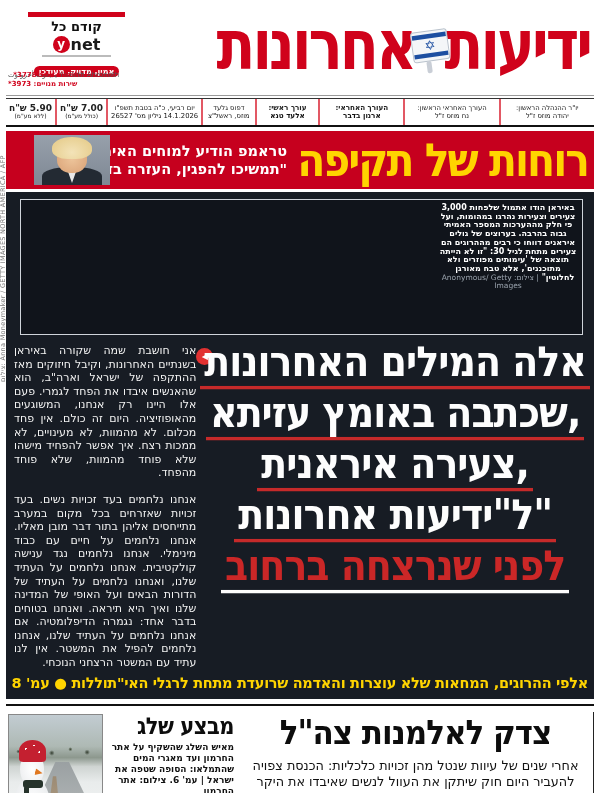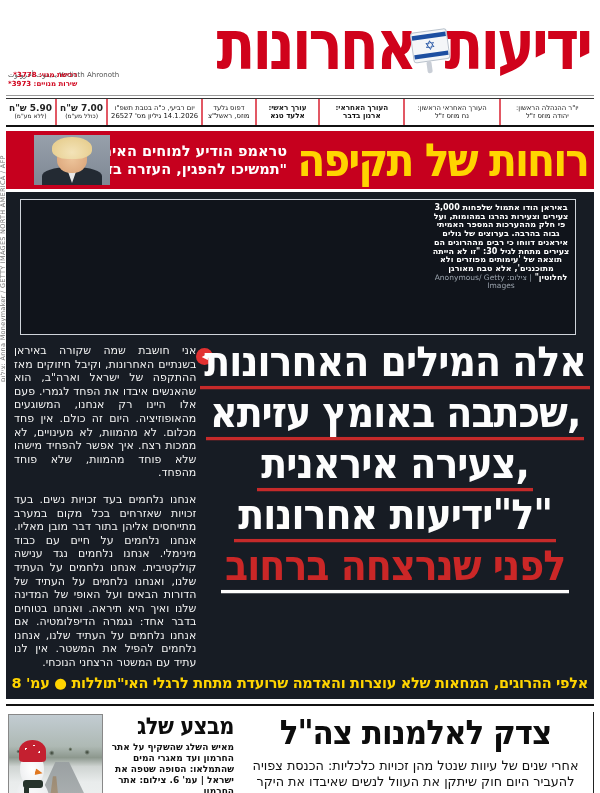--- a/index.html
+++ b/index.html
@@ -41,21 +41,21 @@
   .tp-hair { position:absolute; left:18px; top:2px; width:40px; height:22px; background:radial-gradient(ellipse at 50% 70%, #f3e3b8, #e8d093 70%); border-radius:50% 50% 40% 40%; }
   .tp-face { position:absolute; left:23px; top:10px; width:30px; height:28px; background:radial-gradient(#edc49a,#d9a176); border-radius:46%; }
   .tp-suit { position:absolute; left:8px; top:32px; width:60px; height:20px; background:#232a33; border-radius:45% 45% 0 0; }
   .tp-shirt { position:absolute; left:33px; top:34px; width:10px; height:14px; background:#e8e8e8; clip-path:polygon(0 0,100% 0,50% 100%); }
 
   
   #vert-credit { position:absolute; left:-1px; top:138px; height:262px; writing-mode:vertical-rl; transform:rotate(180deg); font-size:6.5px; color:#777; letter-spacing:.3px; text-align:center; direction:ltr; }
 
   
   #dark { position:relative; margin:3px 6px 0; background:#171c24; padding:7px 4px 2px; }
-  #media-frame { display:flex; direction:rtl; border:1.5px solid #cfd4da; margin:0 14px 0 10px; height:136px; background:#10141b; }
+  #media-frame { display:flex; direction:rtl; border:1.5px solid #cfd4da; margin:0 7px 0 10px; height:136px; background:#10141b; }
   #photo-caption { width:148px; padding:4px 5px; color:#fff; font-weight:bold; font-size:8px; line-height:8.7px; text-align:center; }
   #photo-caption .credit { color:#9aa3ad; font-weight:normal; font-size:7.5px; }
   #protest-photo { position:relative; flex:1; overflow:hidden;
     background:
       radial-gradient(ellipse 60px 75px at 46% 40%, #fffbe0 0%, #ffe45e 22%, #ff9b1e 45%, rgba(255,110,10,.55) 62%, rgba(120,40,5,0) 75%),
       radial-gradient(ellipse 90px 40px at 76% 12%, rgba(196,190,60,.75), rgba(140,150,40,.25) 60%, rgba(0,0,0,0) 75%),
       radial-gradient(ellipse 50px 30px at 60% 6%, rgba(170,170,80,.5), rgba(0,0,0,0) 70%),
       radial-gradient(circle 7px at 73% 52%, #fff, rgba(255,255,220,.4) 60%, rgba(0,0,0,0) 75%),
       radial-gradient(circle 6px at 79% 54%, #fff, rgba(255,255,220,.35) 60%, rgba(0,0,0,0) 75%),
       radial-gradient(circle 5px at 90% 10%, #ffd27a, rgba(0,0,0,0) 80%),
@@ -120,20 +120,30 @@
         <svg width="46" height="52" viewBox="0 0 46 52">
           <rect x="6" y="6" width="36" height="30" rx="3" fill="#f4f6f8" stroke="#b9c2cc" stroke-width="1"></rect>
           <rect x="7" y="9" width="34" height="4.5" fill="#1d4fa1"></rect>
           <rect x="7" y="28" width="34" height="4.5" fill="#1d4fa1"></rect>
           <text x="24" y="25" font-size="13" fill="#1d4fa1" text-anchor="middle" font-family="DejaVu Sans">✡</text>
           <rect x="18" y="36" width="5" height="12" rx="2" fill="#c9ced6"></rect>
         </svg>
       </span>
       <span class="title-word">אחרונות</span>
     </div>
+    <div id="ynet-block">
+      <div id="ynet-redbar"></div>
+      <div id="ynet-kicker">קודם כל</div>
+      <div id="ynet-logo">
+        <span id="ynet-y">y</span>
+        <span id="ynet-net">net</span>
+      </div>
+      <div id="ynet-subline"></div>
+      <div id="ynet-pill">אמין, מדויק, מעודכן</div>
+    </div>
     <div id="latin-name">يديعوت أحرونوت  Yedioth Ahronoth</div>
     <div id="subscribe">
       <div>רכישת מנוי: 3778*</div>
       <div>שירות מנויים: 3973*</div>
     </div>
   </div>
 
   <div id="infobar">
     <div class="ib-cell" style="flex:1.25">
       <span class="ib-label">יו"ר ההנהלה הראשון:</span>

